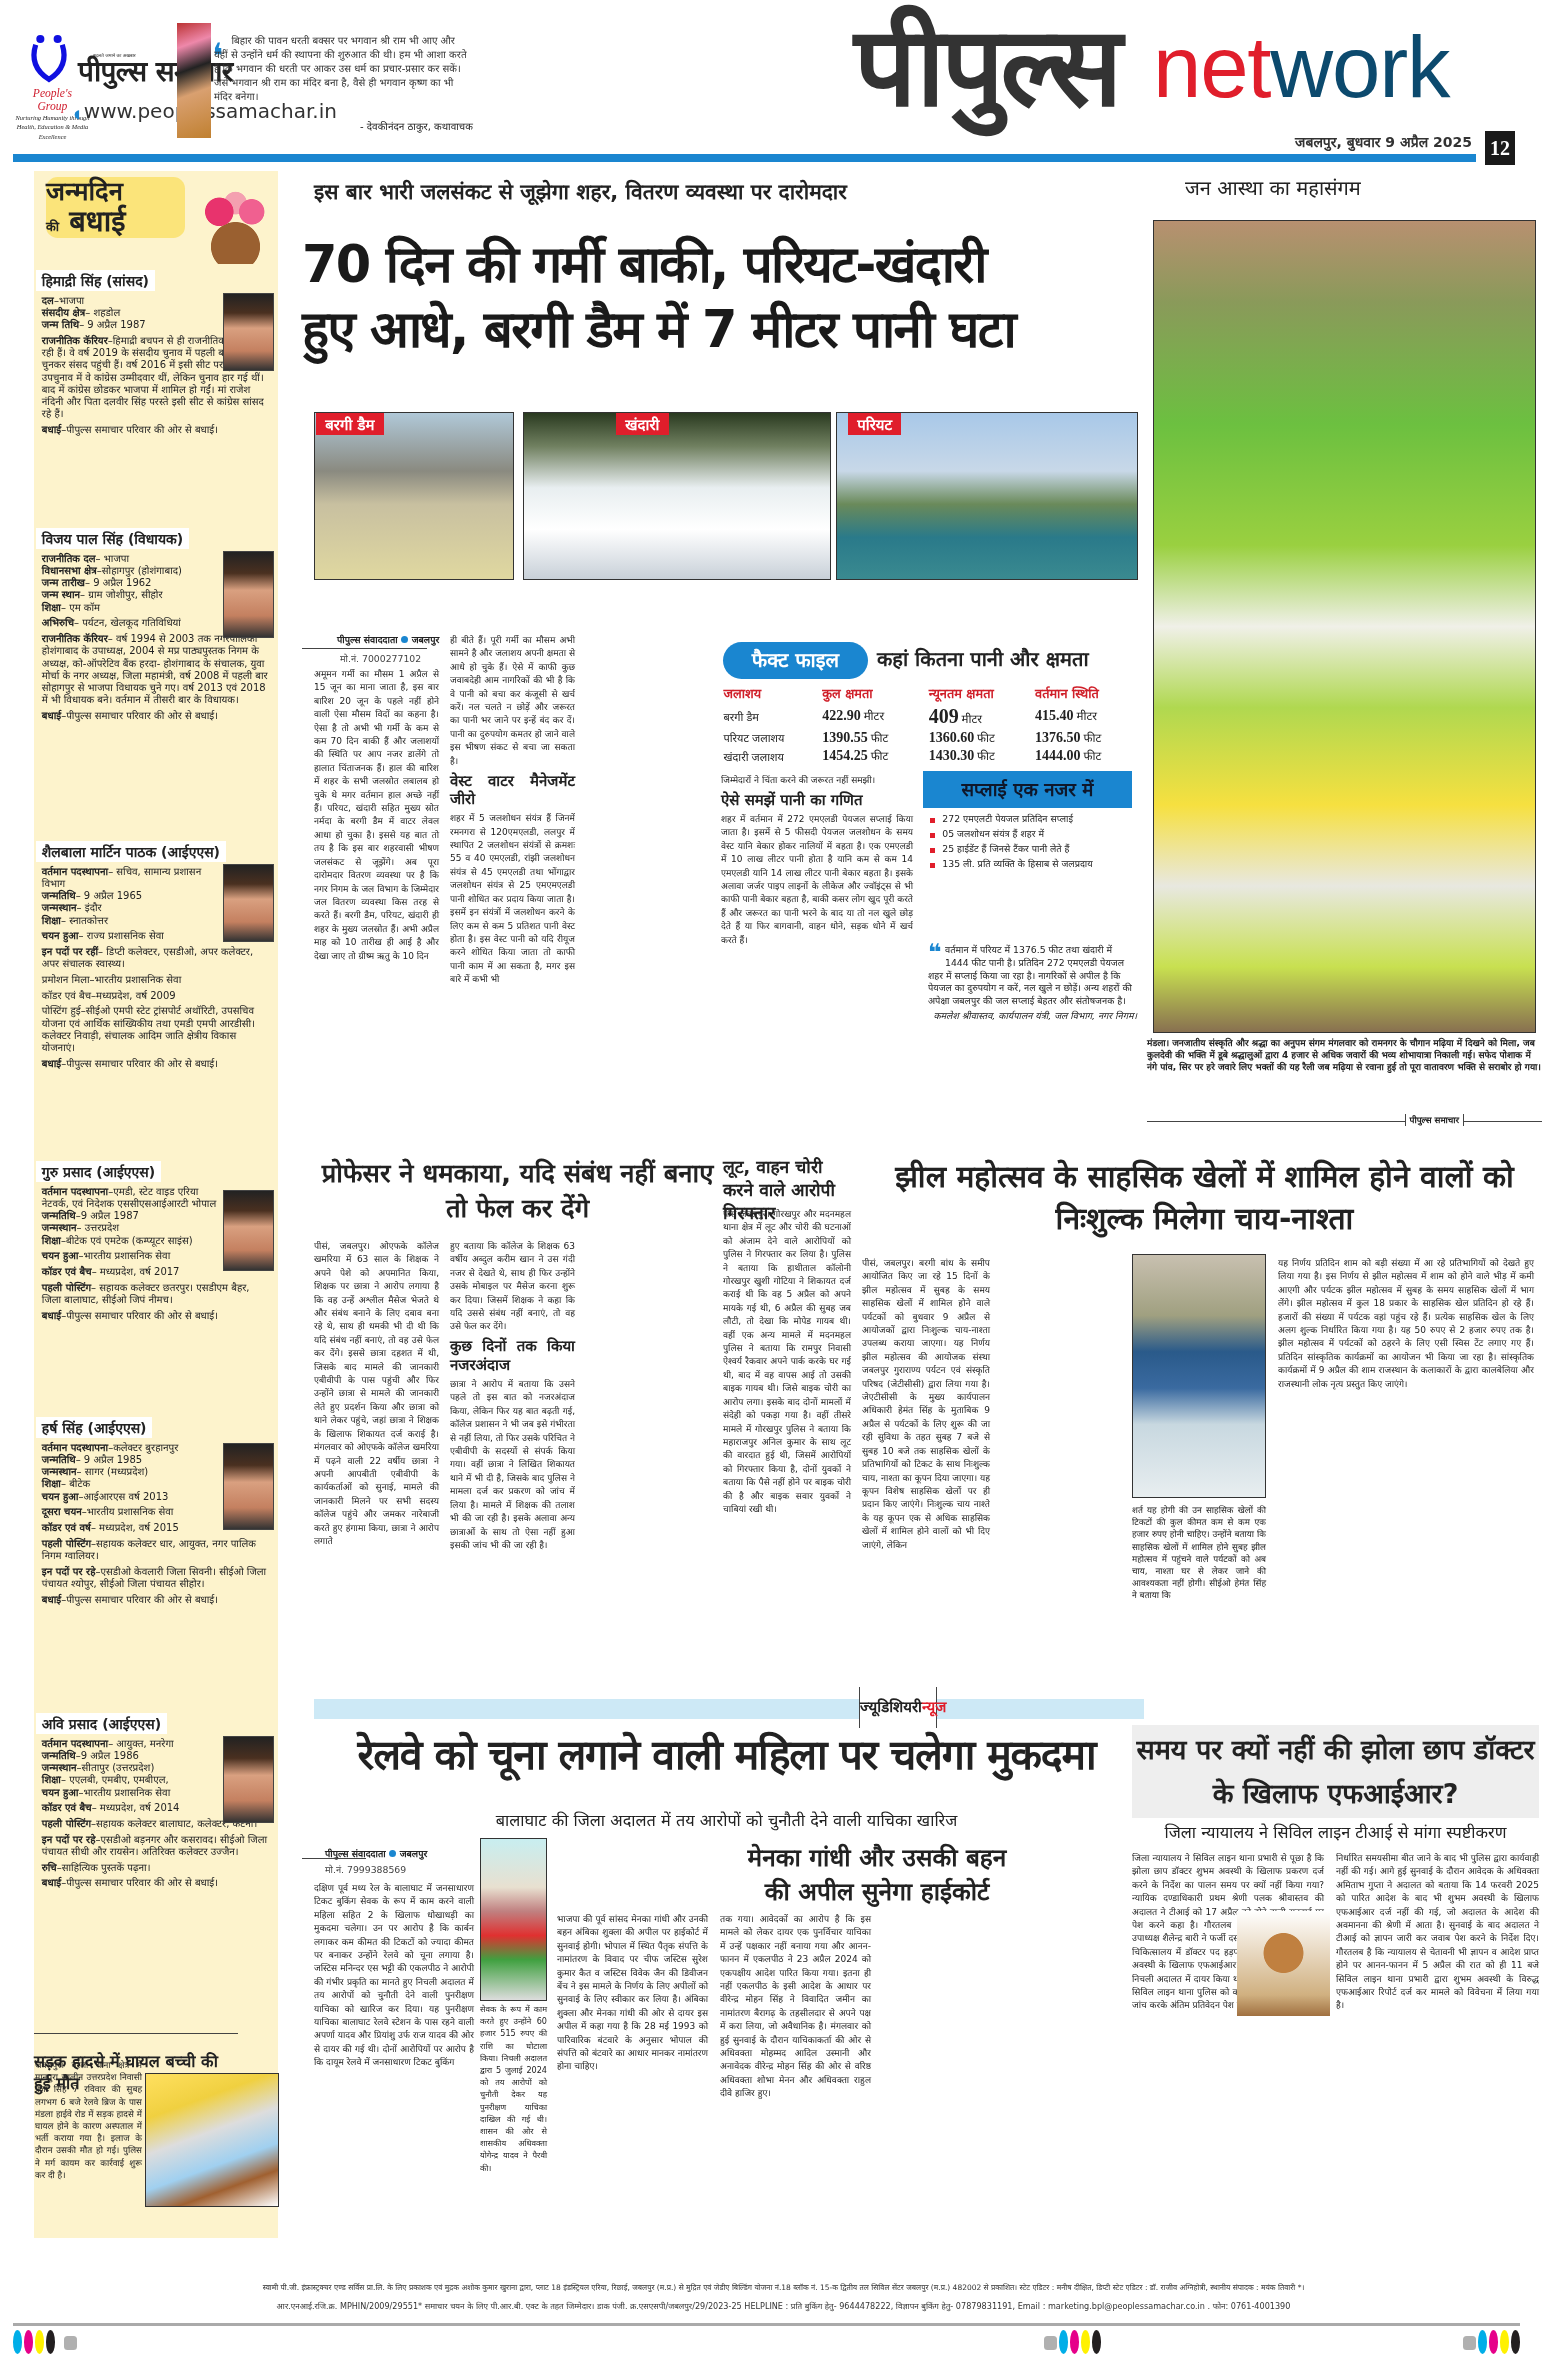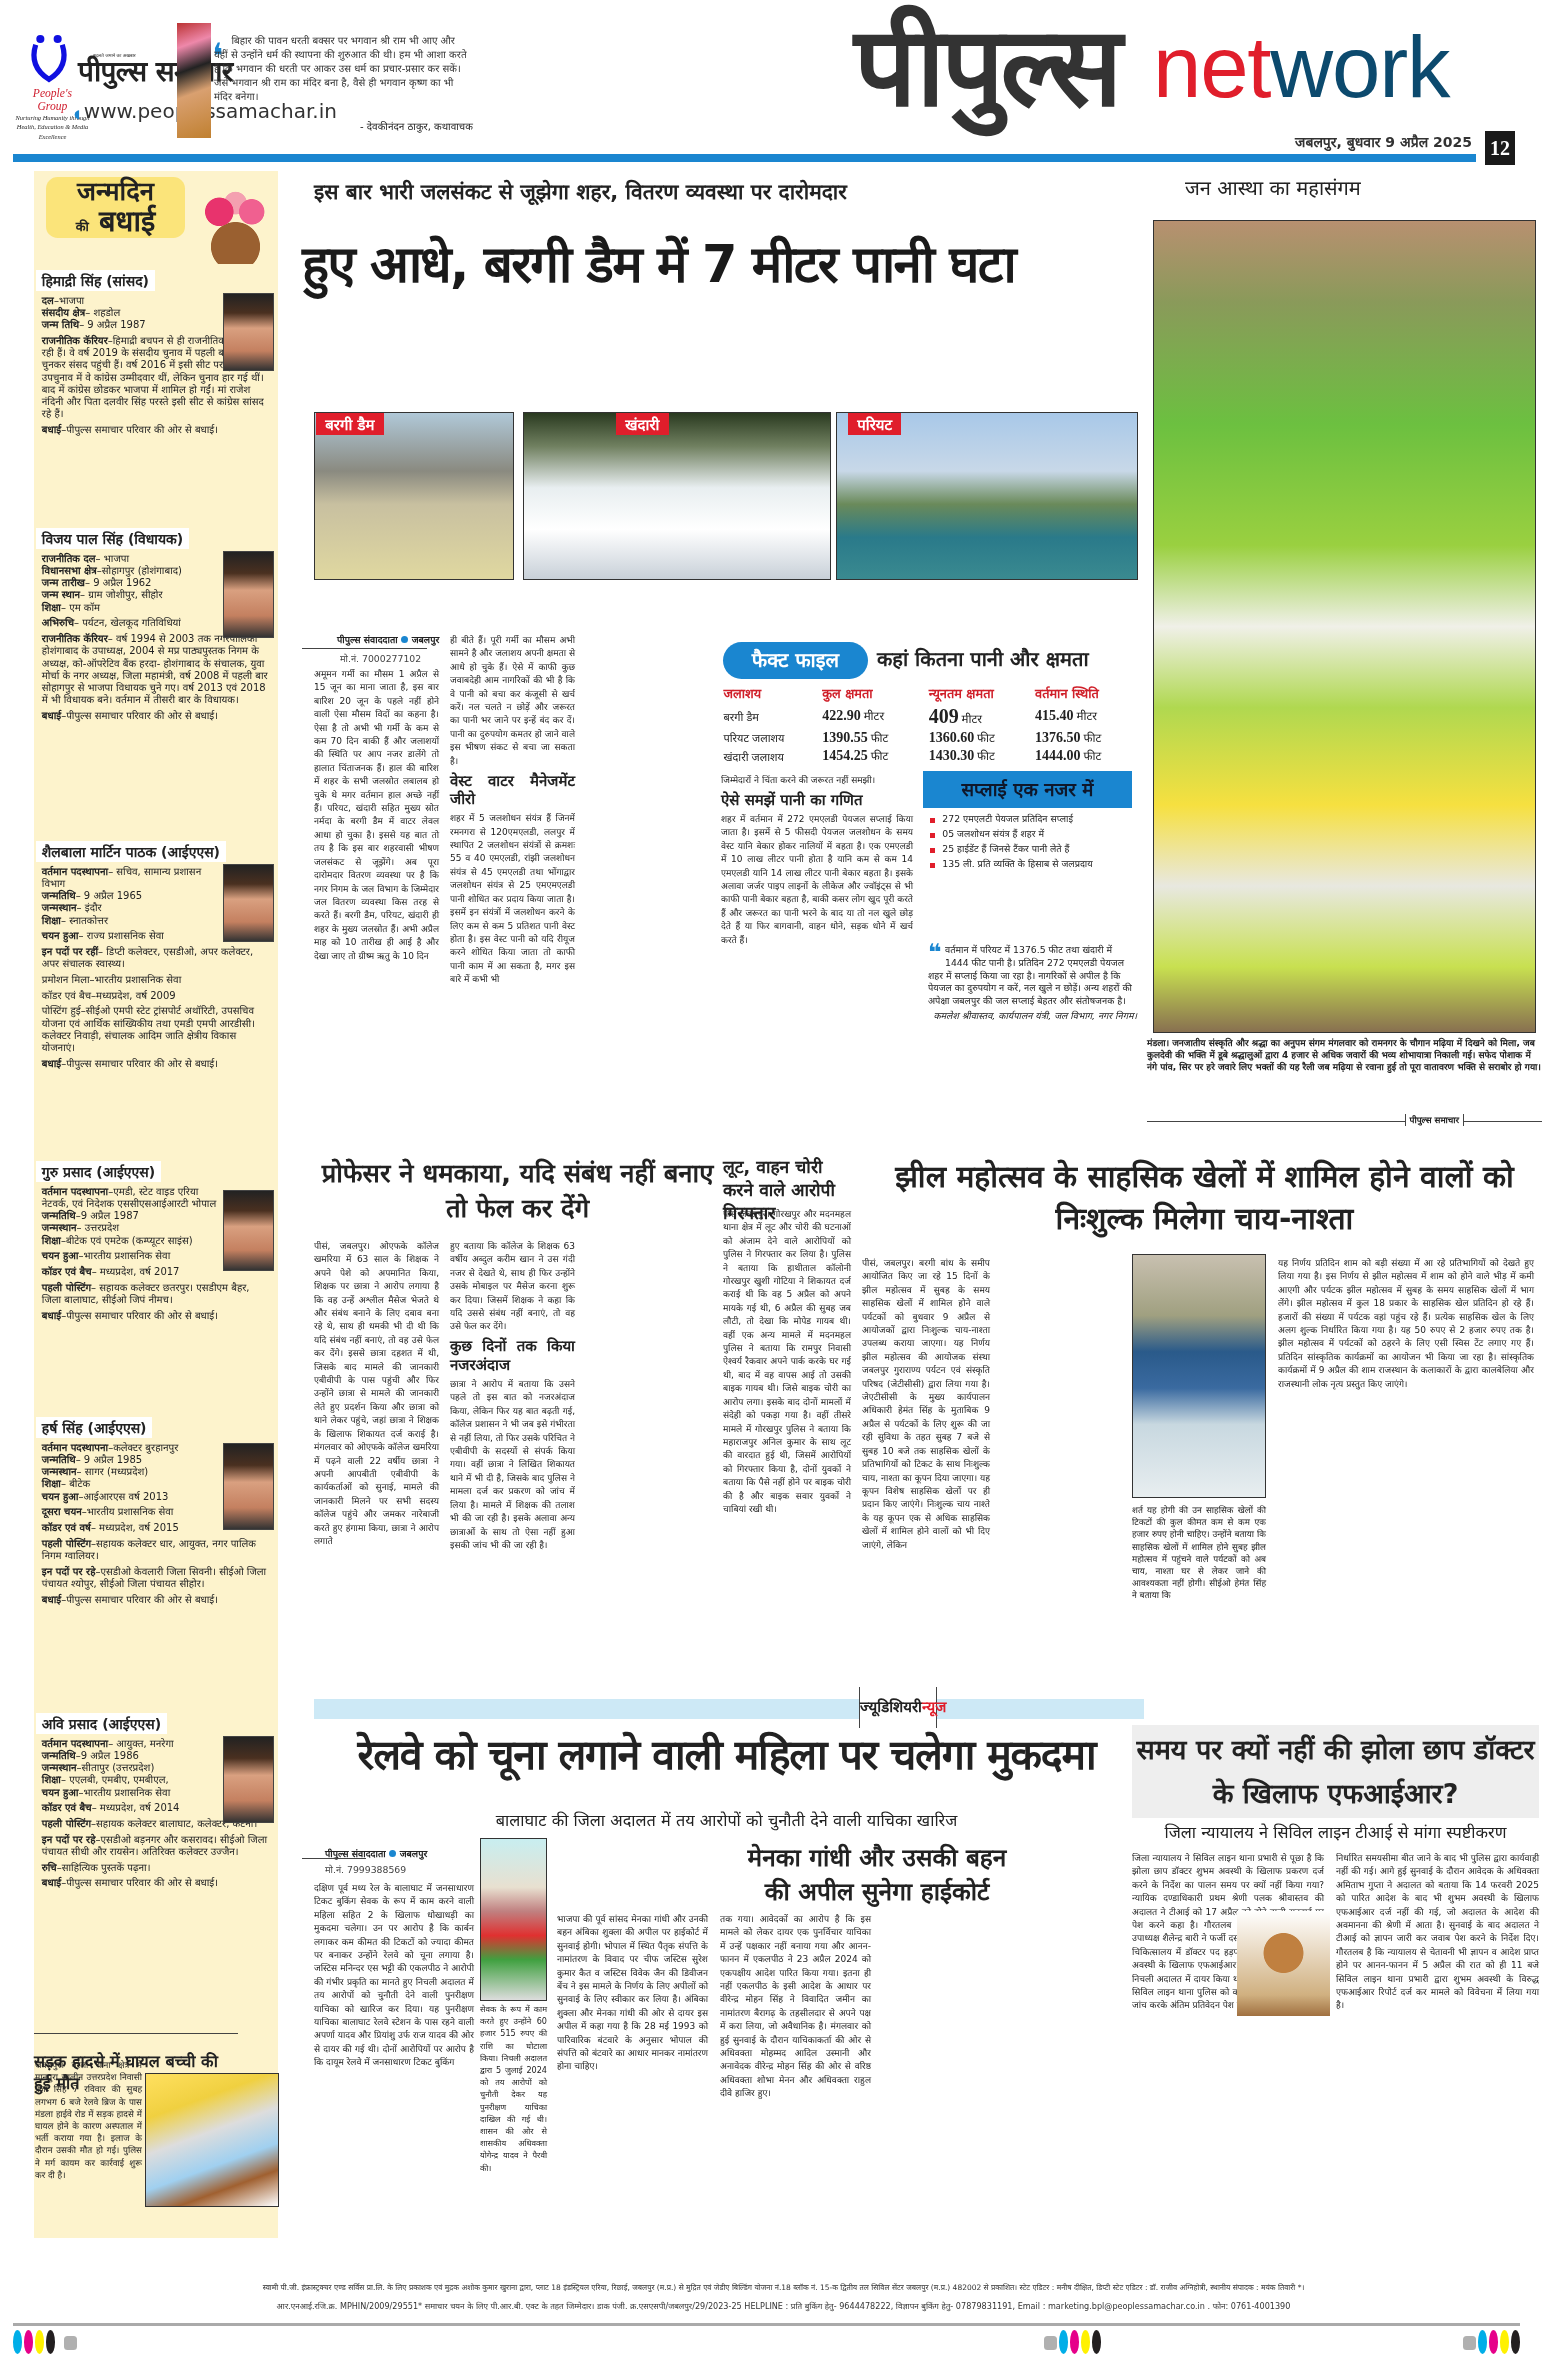--- a/index.html
+++ b/index.html
@@ -17,21 +17,21 @@
 .quote-mark{left:212px;top:39px;color:#1a86d0;font-size:35px;font-family:"Liberation Serif",serif;line-height:1}
 .quote-text{left:214px;top:34px;width:256px;font-size:10px;line-height:14px;color:#333}
 .quote-author{left:290px;top:116px;font-size:10px}
 .brand{left:854px;top:11.6px;font-weight:bold;font-size:110px;color:#333;line-height:1;letter-spacing:-3.5px}
 .brand-net{left:1153px;top:23px;font-size:87px;line-height:1;font-family:"Liberation Sans",sans-serif;letter-spacing:-1.2px}
 .brand-net .r{color:#e01e2b}
 .brand-net .b{color:#0c4a6e}
 .dateline{left:1295px;top:132px;font-size:14px;font-weight:bold;color:#333}
 
 .bday{left:34px;top:171px;width:244px;height:2067px;background:#fdf3cc}
-.bday-title{left:46px;top:177px;width:139px;height:61px;background:#fbe47a;border-radius:11.6px;text-align:center;font-weight:bold;color:#222}
+.bday-title{left:46px;top:177px;width:139px;height:61px;background:#fbe47a;border-radius:11.6px;text-align:left;font-weight:bold;color:#222}
 .bday-title .l1{font-size:25.6px;line-height:29px}
 .bday-title .l2{font-size:29px;line-height:30px}
 .flower{left:195px;top:177px;width:81px;height:87px;border-radius:50% 50% 20% 20%;background:radial-gradient(circle at 30% 40%,#e8336d 0 18%,transparent 19%),radial-gradient(circle at 70% 40%,#f06090 0 16%,transparent 17%),radial-gradient(circle at 50% 30%,#f4a0b0 0 15%,transparent 16%),radial-gradient(circle at 50% 80%,#9a6030 0 30%,transparent 31%),#fdf3cc}
 .person{position:absolute;left:36px;width:239px}
 .person .pname{display:inline-block;background:#fff;padding:1.2px 5.8px;font-weight:bold;font-size:14px;color:#222}
 .person .body{padding:3.5px 3.5px 0 5.8px;font-size:10px;line-height:12.2px;color:#222}
 .person .body b{font-weight:bold}
 .person .ph{position:absolute;right:1.2px;width:51px;height:78px;border:1.2px solid #444;background:linear-gradient(180deg,#222 0%,#4a3020 25%,#d9a080 45%,#c48060 75%,#333 100%)}
 
 .kicker{left:314px;top:177px;font-size:21px;font-weight:bold;color:#222}
@@ -210,20 +210,21 @@
   <div class="body"><b>रुचि</b>–<span>साहित्यिक पुस्तकें पढ़ना।</span></div>
   <div class="body"><b>बधाई</b>–<span>पीपुल्स समाचार परिवार की ओर से बधाई।</span></div>
 </div>
 
 <div class="abs acc-hd">सड़क हादसे में घायल बच्ची की हुई मौत</div>
 <div class="abs acc-photo"></div>
 <div class="col" style="left:35px;top:2059px;width:107px;font-size:8.7px;line-height:12.2px">जबलपुर। बरेला थाना क्षेत्र में मानपुरा जालीन उत्तरप्रदेश निवासी प्रज्ञा सिंह 7 रविवार की सुबह लगभग 6 बजे रेलवे ब्रिज के पास मंडला हाईवे रोड में सड़क हादसे में घायल होने के कारण अस्पताल में भर्ती कराया गया है। इलाज के दौरान उसकी मौत हो गई। पुलिस ने मर्ग कायम कर कार्रवाई शुरू कर दी है।</div>
 
 <div class="abs kicker">इस बार भारी जलसंकट से जूझेगा शहर, वितरण व्यवस्था पर दारोमदार</div>
 <div class="abs headline">
+  <div>70 दिन की गर्मी बाकी, परियट-खंदारी</div>
   <div>हुए आधे, बरगी डैम में 7 मीटर पानी घटा</div>
 </div>
 <div class="dam-photo" style="left:314px;width:200px;background:linear-gradient(180deg,#b0c8d8 0%,#8a8a80 35%,#c8c0a0 55%,#e0d8a0 100%)"></div>
 <div class="dam-label" style="left:316px">बरगी डैम</div>
 <div class="dam-photo" style="left:523px;width:308px;background:linear-gradient(180deg,#2a3a20 0%,#708060 20%,#e8eef0 45%,#ffffff 70%,#c8d0d8 100%)"></div>
 <div class="dam-label" style="left:616px">खंदारी</div>
 <div class="dam-photo" style="left:836px;width:302px;background:linear-gradient(180deg,#a8c8e8 0%,#c8d8e8 35%,#6a8a5a 55%,#2a7a8a 75%,#3a8a90 100%)"></div>
 <div class="dam-label" style="left:848px">परियट</div>
 
 <div class="abs byline"><span>पीपुल्स संवाददाता</span><span class="dot"></span><span>जबलपुर</span></div>

